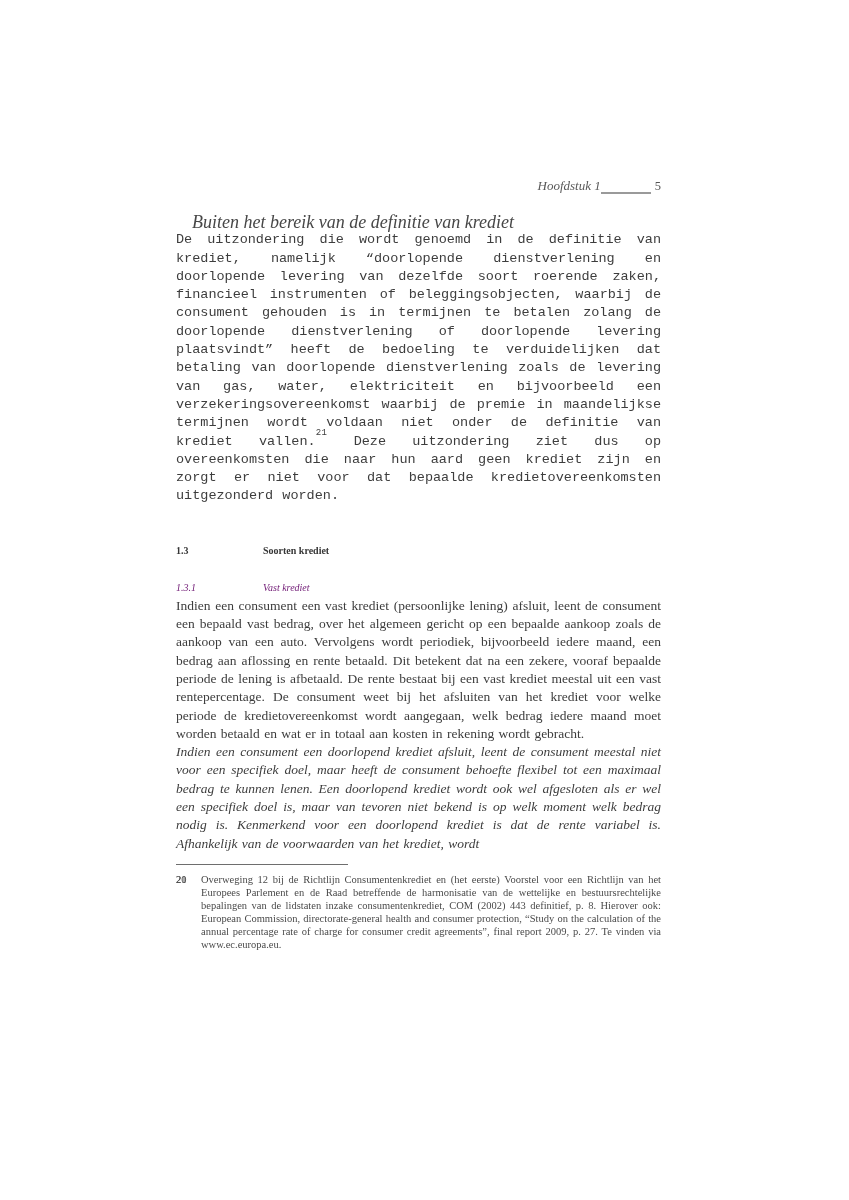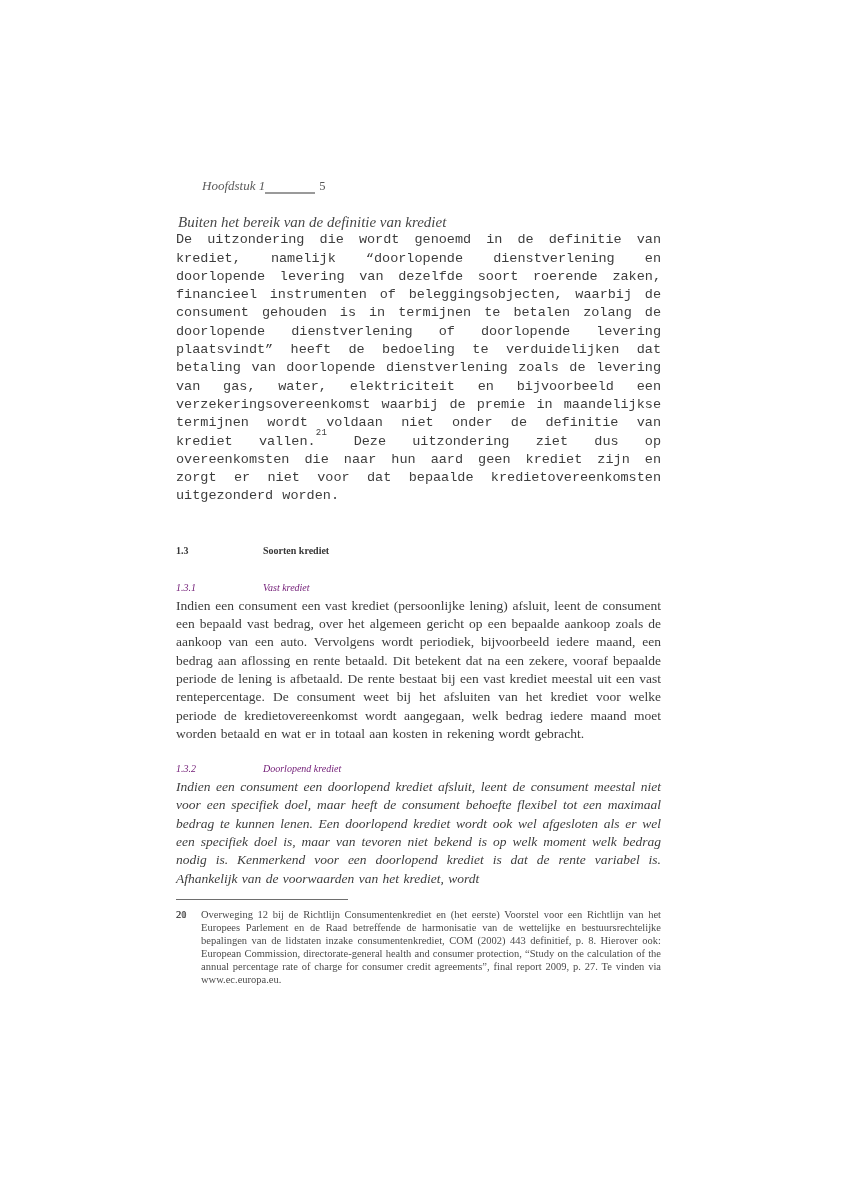--- a/index.html
+++ b/index.html
@@ -22,26 +22,25 @@
   .content {
     position: absolute;
     left: 176px;
     top: 176px;
     width: 485px;
     color: #3d3d3d;
   }
   
   .running-header {
     display: flex;
-    justify-content: flex-start;
+    justify-content: flex-end;
     align-items: flex-end;
     height: 18px;
     font-size: 13px;
     color: #5a5a5a;
-    margin-left: 26px;
   }
   .chapter-label {
     font-style: italic;
   }
   .pageno-block {
     display: flex;
     align-items: flex-end;
     gap: 4px;
   }
   .header-rule {
@@ -57,26 +56,26 @@
   
   p.body {
     font-size: 13.5px;
     line-height: 18.3px;
     text-align: justify;
     margin: 0;
     word-spacing: 1px;
   }
   .p-intro { margin-top: 28px; }
   .runin-heading {
-    font-size: 15px;
+    font-size: 18px;
     line-height: 18.3px;
     font-style: italic;
     font-weight: normal;
     color: #474747;
-    margin: 19px 0 0 2px;
+    margin: 19px 0 0 16px;
   }
   .p-definition { margin-top: 0; font-family: Liberation Mono, monospace; }
   sup.fn-ref {
     font-size: 9px;
     line-height: 0;
     position: relative;
     top: -4.5px;
     letter-spacing: 0.5px;
   }
   
@@ -148,23 +147,20 @@
     <div class="section-heading sh-bold">
       <span class="sec-num">1.3</span><span>Soorten krediet</span>
     </div>
 
     <div class="section-heading sh-italic sh-131">
       <span class="sec-num">1.3.1</span><span>Vast krediet</span>
     </div>
 
     <p class="body p-131">Indien een consument een vast krediet (persoonlijke lening) afsluit, leent de consument een bepaald vast bedrag, over het algemeen gericht op een bepaalde aankoop zoals de aankoop van een auto. Vervolgens wordt periodiek, bijvoorbeeld iedere maand, een bedrag aan aflossing en rente betaald. Dit betekent dat na een zekere, vooraf bepaalde periode de lening is afbetaald. De rente bestaat bij een vast krediet meestal uit een vast rentepercentage. De consument weet bij het afsluiten van het krediet voor welke periode de kredietovereenkomst wordt aangegaan, welk bedrag iedere maand moet worden betaald en wat er in totaal aan kosten in rekening wordt gebracht.</p>
 
-    <div class="section-heading sh-italic sh-132">
-      <span class="sec-num">1.3.2</span><span>Doorlopend krediet</span>
-    </div>
 
     <p class="body p-132">Indien een consument een doorlopend krediet afsluit, leent de consument meestal niet voor een specifiek doel, maar heeft de consument behoefte flexibel tot een maximaal bedrag te kunnen lenen. Een doorlopend krediet wordt ook wel afgesloten als er wel een specifiek doel is, maar van tevoren niet bekend is op welk moment welk bedrag nodig is. Kenmerkend voor een doorlopend krediet is dat de rente variabel is. Afhankelijk van de voorwaarden van het krediet, wordt</p>
 
     <div class="footnotes">
       <div class="fn-rule"></div>
       <div class="fn">
         <span class="fn-num">20</span>
       </div>
       <div class="fn">
         <span class="fn-num">21</span>

